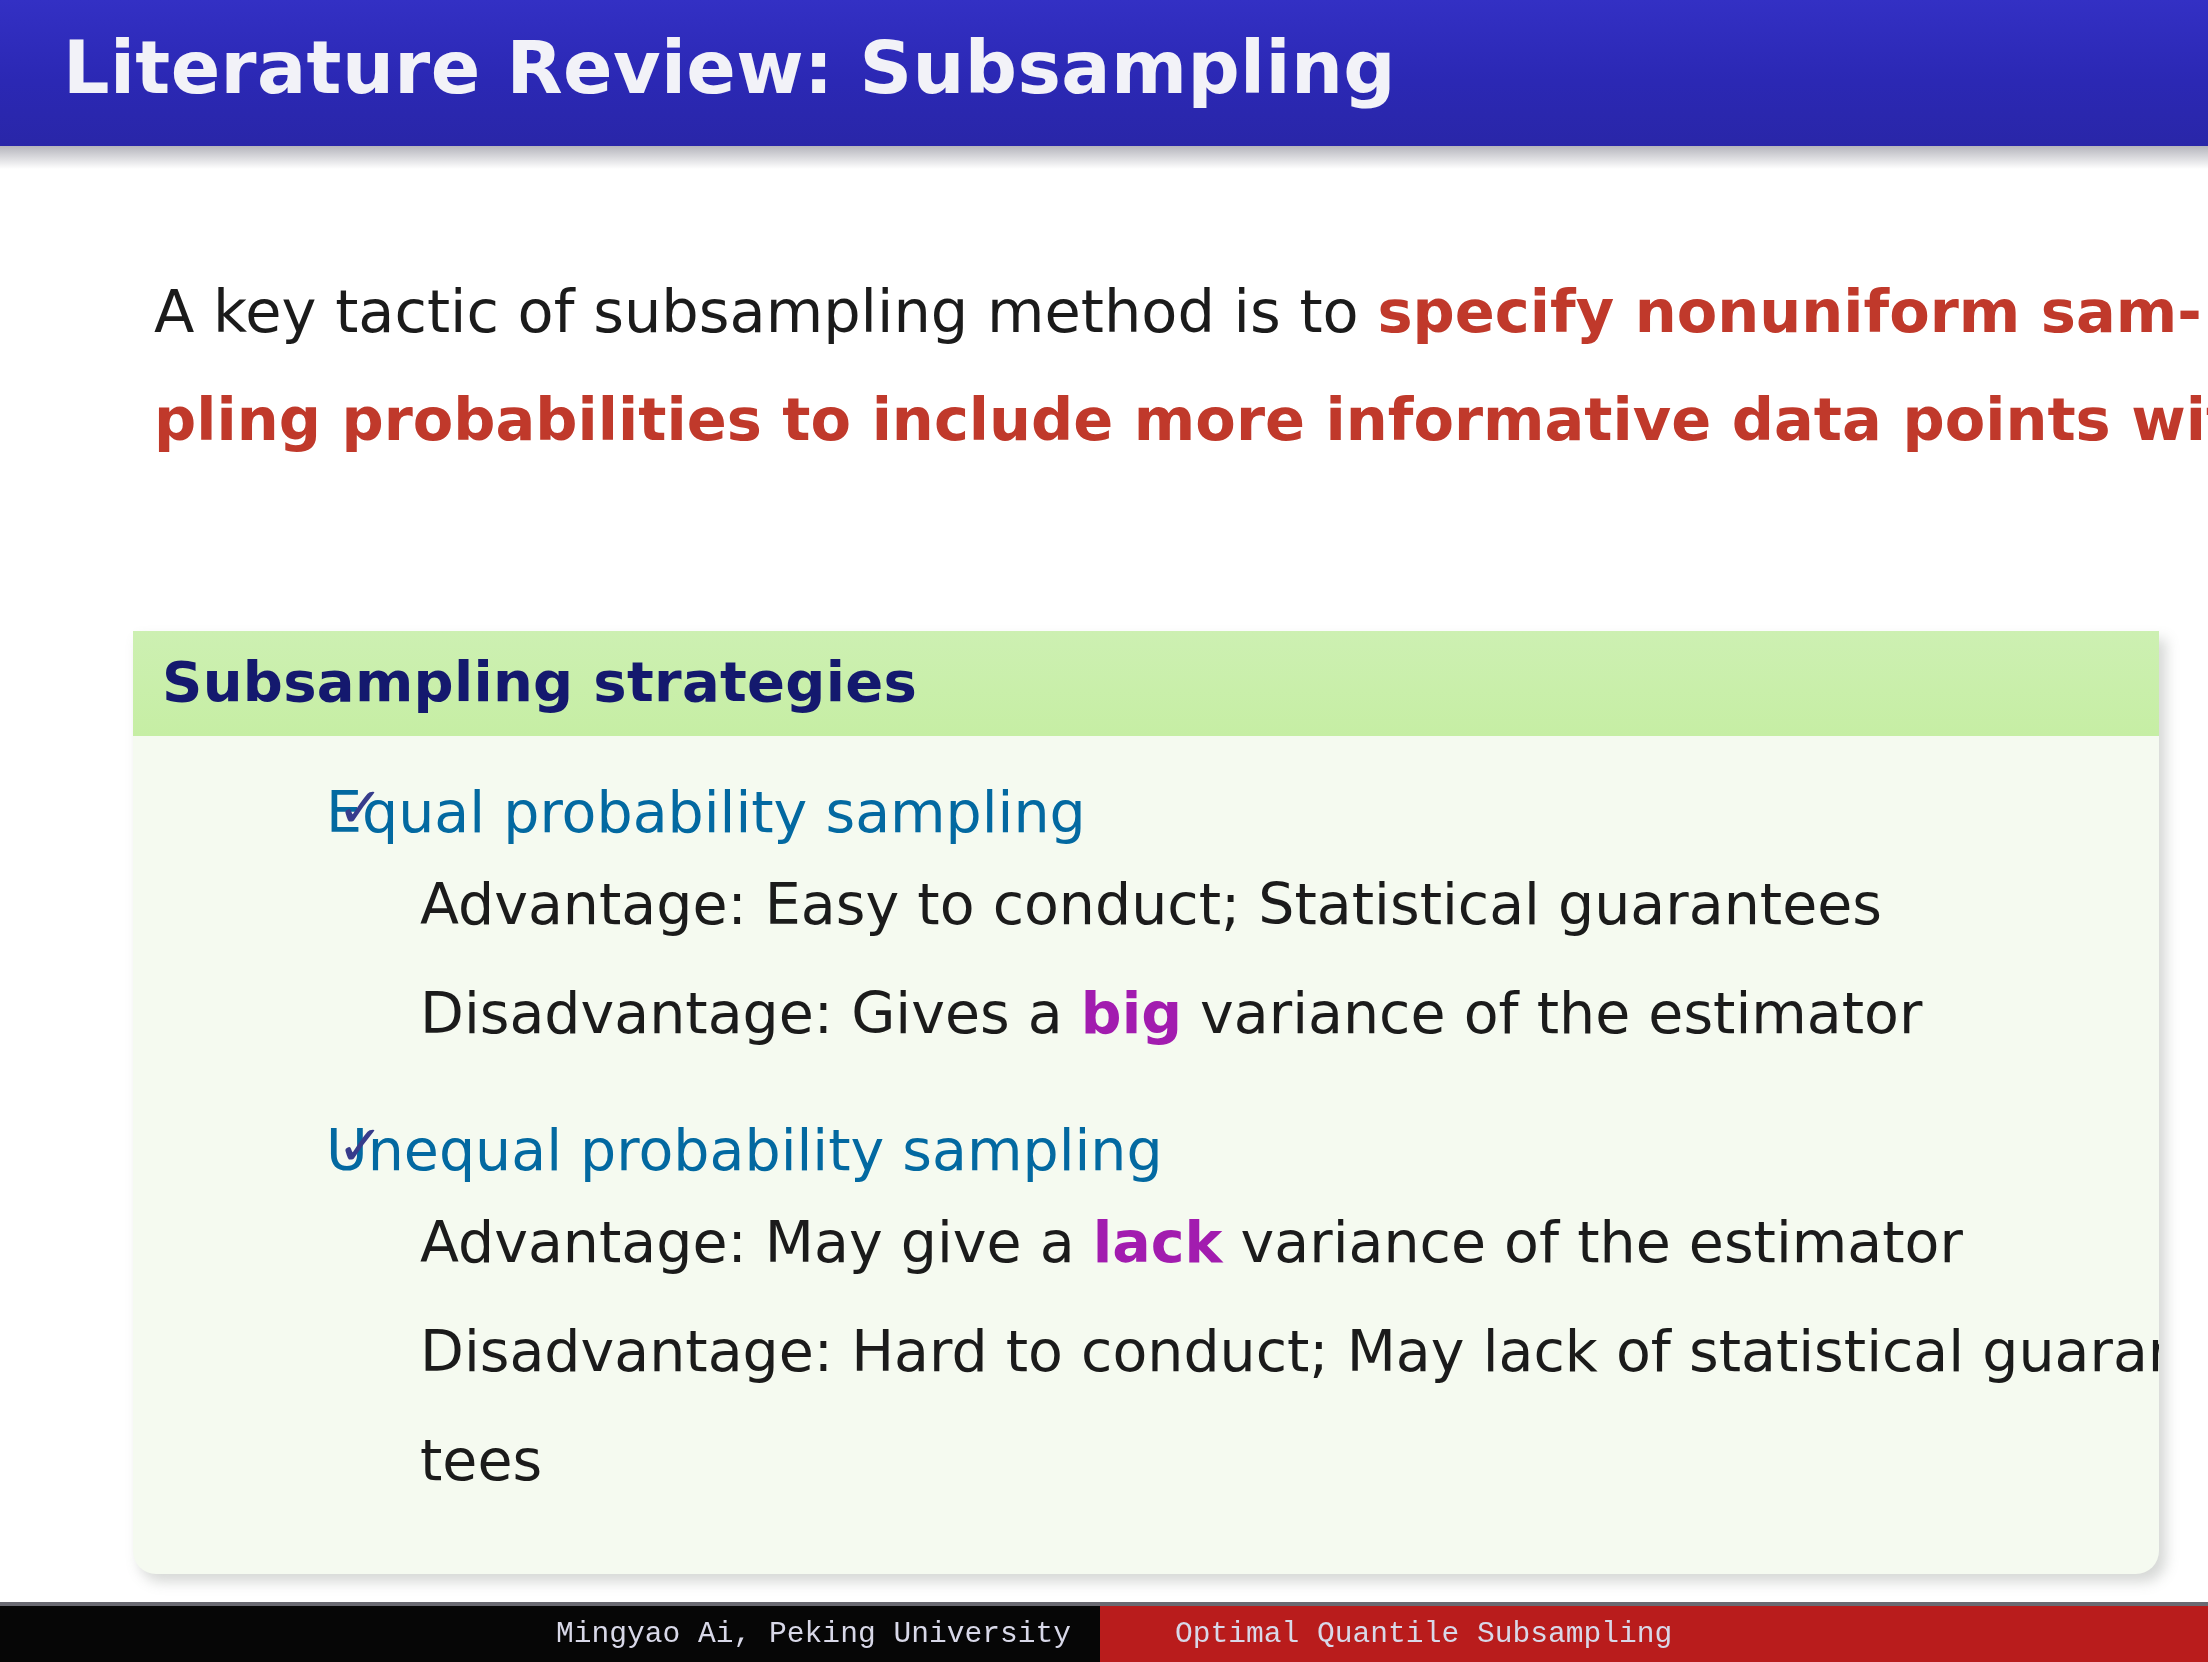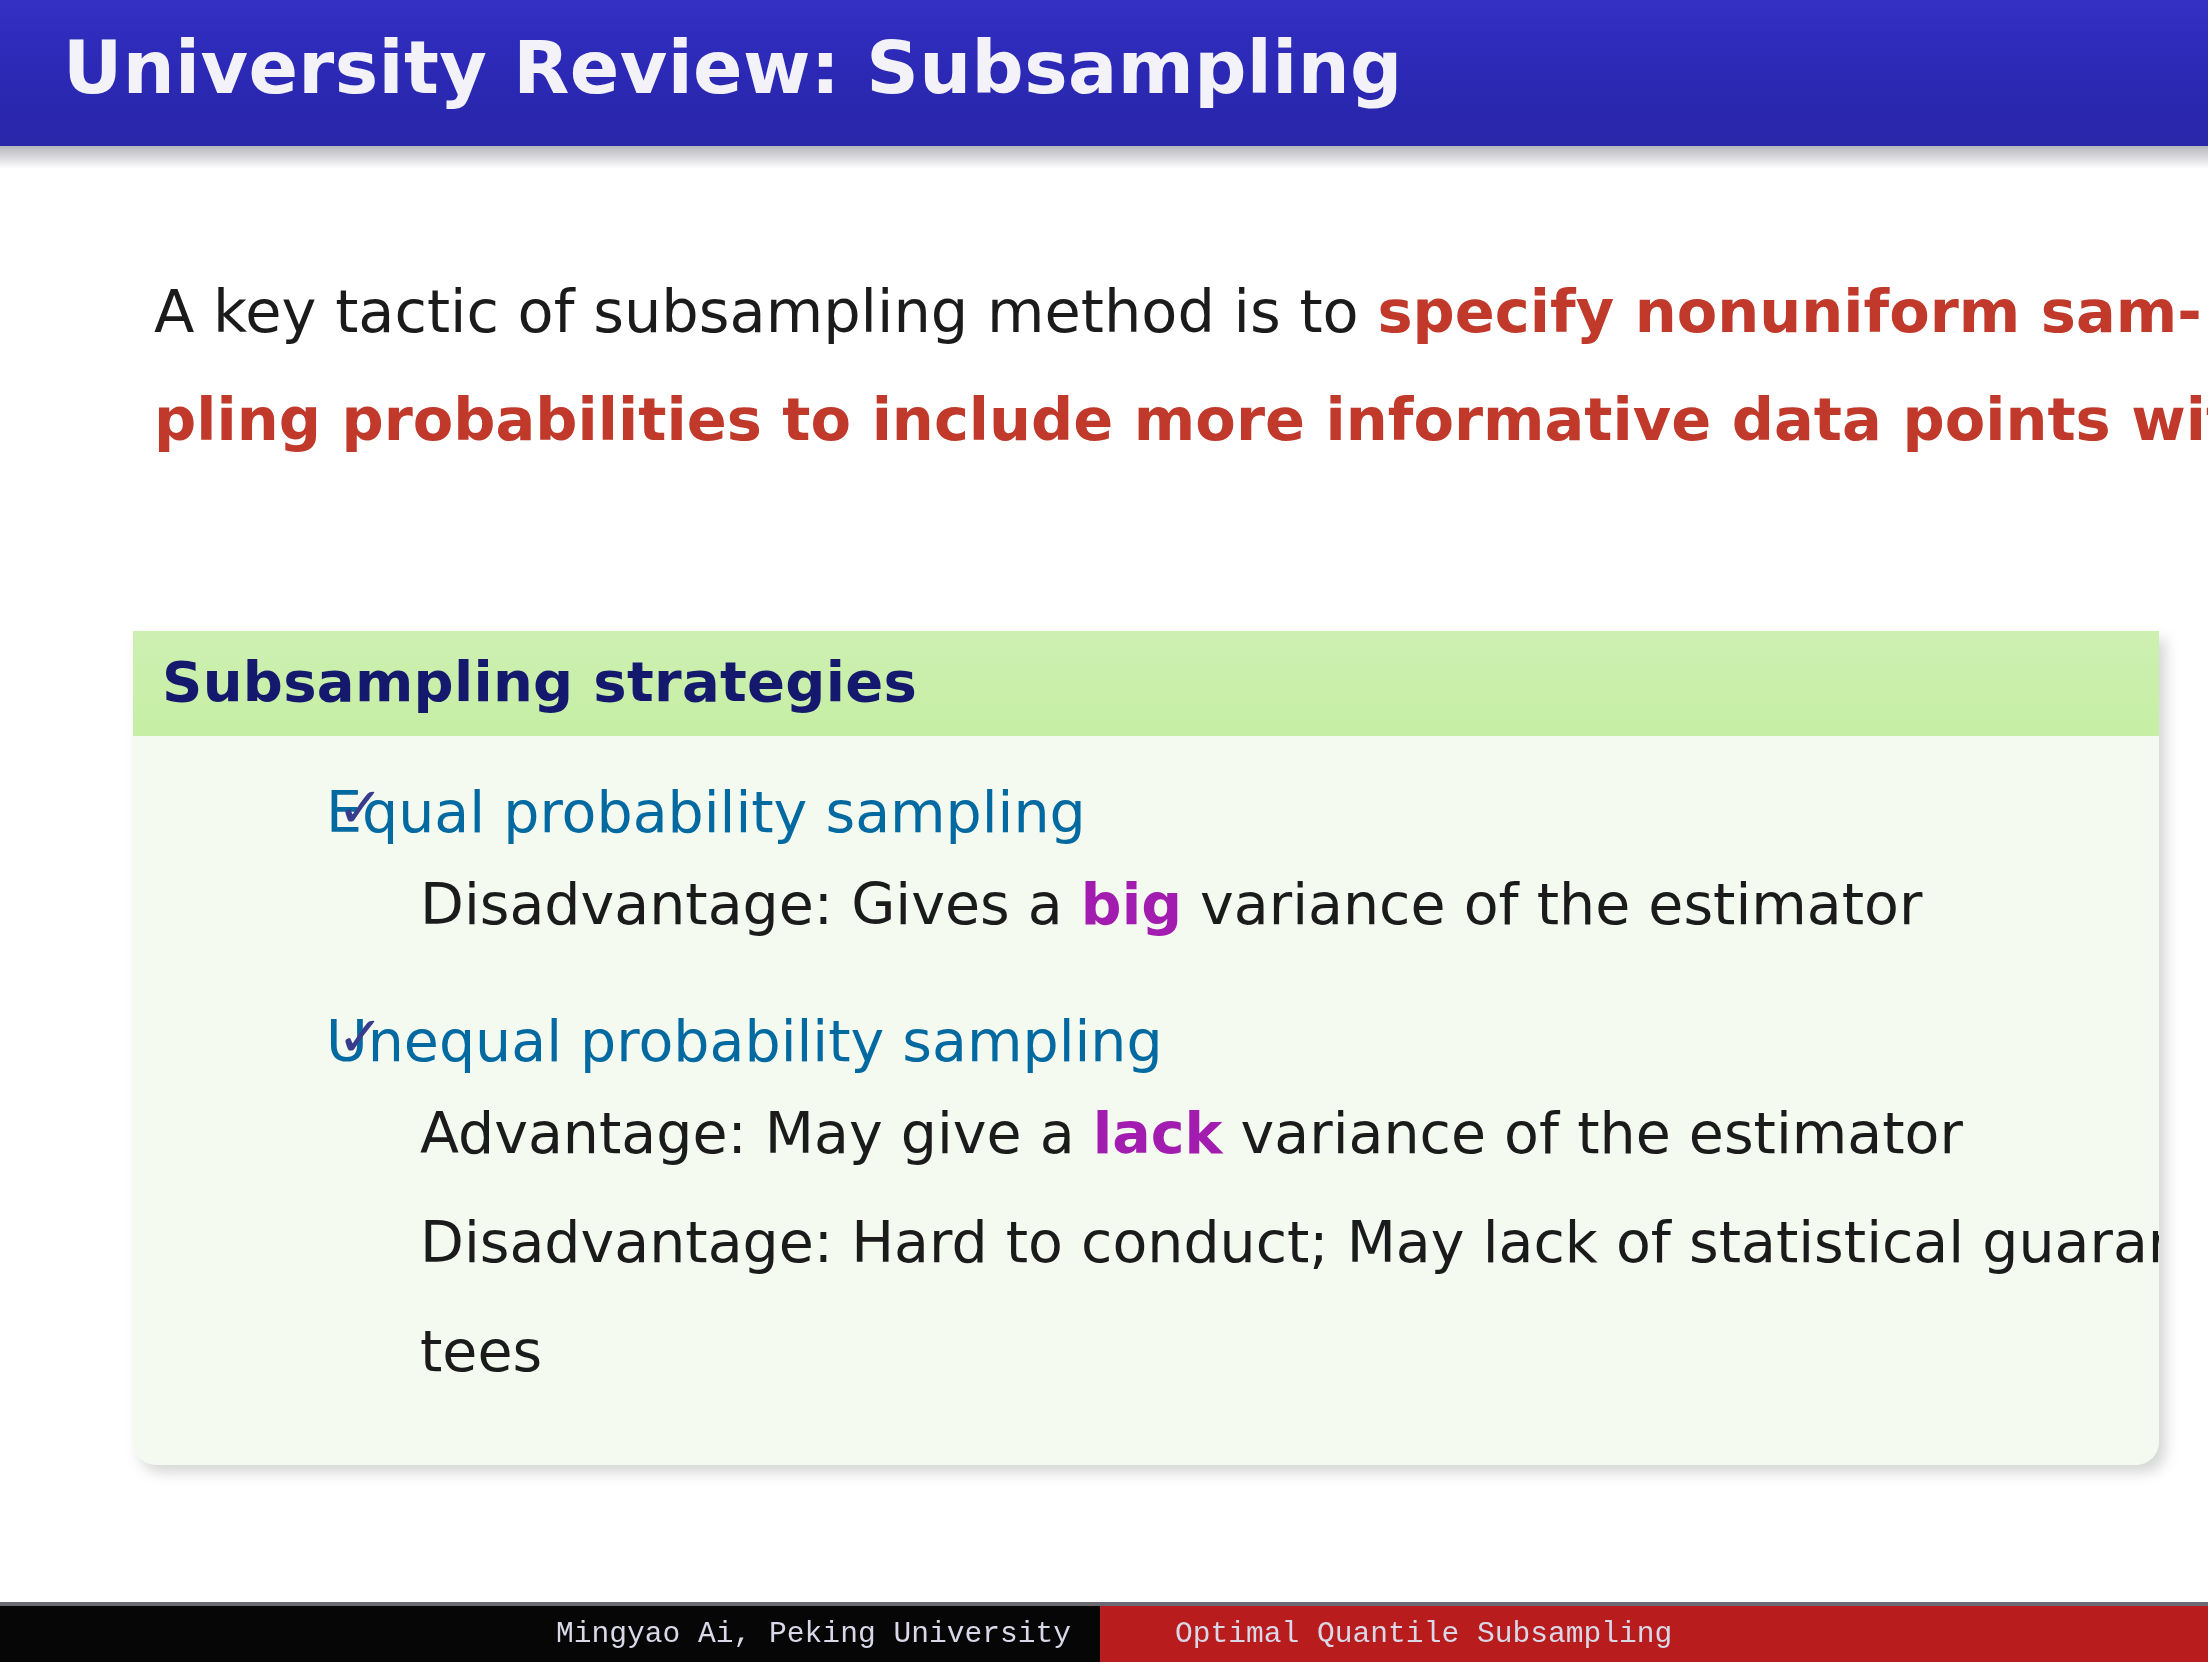--- a/index.html
+++ b/index.html
@@ -172,41 +172,42 @@
     bottom: 56px;
     width: 2209px;
     height: 3.6px;
     background: #6a6a72;
   }
 </style>
 </head>
 <body>
 
 <div class="title-bar">
-  <div class="title-text">University Review:  Subsampling</div>
+  <div class="title-text">Literature Review:  Subsampling</div>
 </div>
 <div class="title-shadow"></div>
 
 <div class="intro">
   <div class="intro-line"><span>A key tactic of subsampling method is to </span><span class="hl">specify nonuniform sam-</span></div>
   <div class="intro-line hl">pling probabilities to include more informative data points with</div>
 </div>
 
 <div class="block">
   <div class="block-header">
     <div class="block-title">Subsampling strategies</div>
   </div>
   <div class="block-body">
 
     <div class="bullet-group">
       <div class="bullet-head">
         <span class="check-icon">✓</span>
         <span class="bullet-head-text">Equal probability sampling</span>
       </div>
       <div class="bullet-sub">
+        <div class="sub-line">Advantage:  Easy to conduct; Statistical guarantees</div>
         <div class="sub-line"><span>Disadvantage:  Gives a </span><span class="hl">big</span><span> variance of the estimator</span></div>
       </div>
     </div>
 
     <div class="bullet-group">
       <div class="bullet-head">
         <span class="check-icon">✓</span>
         <span class="bullet-head-text">Unequal probability sampling</span>
       </div>
       <div class="bullet-sub">

